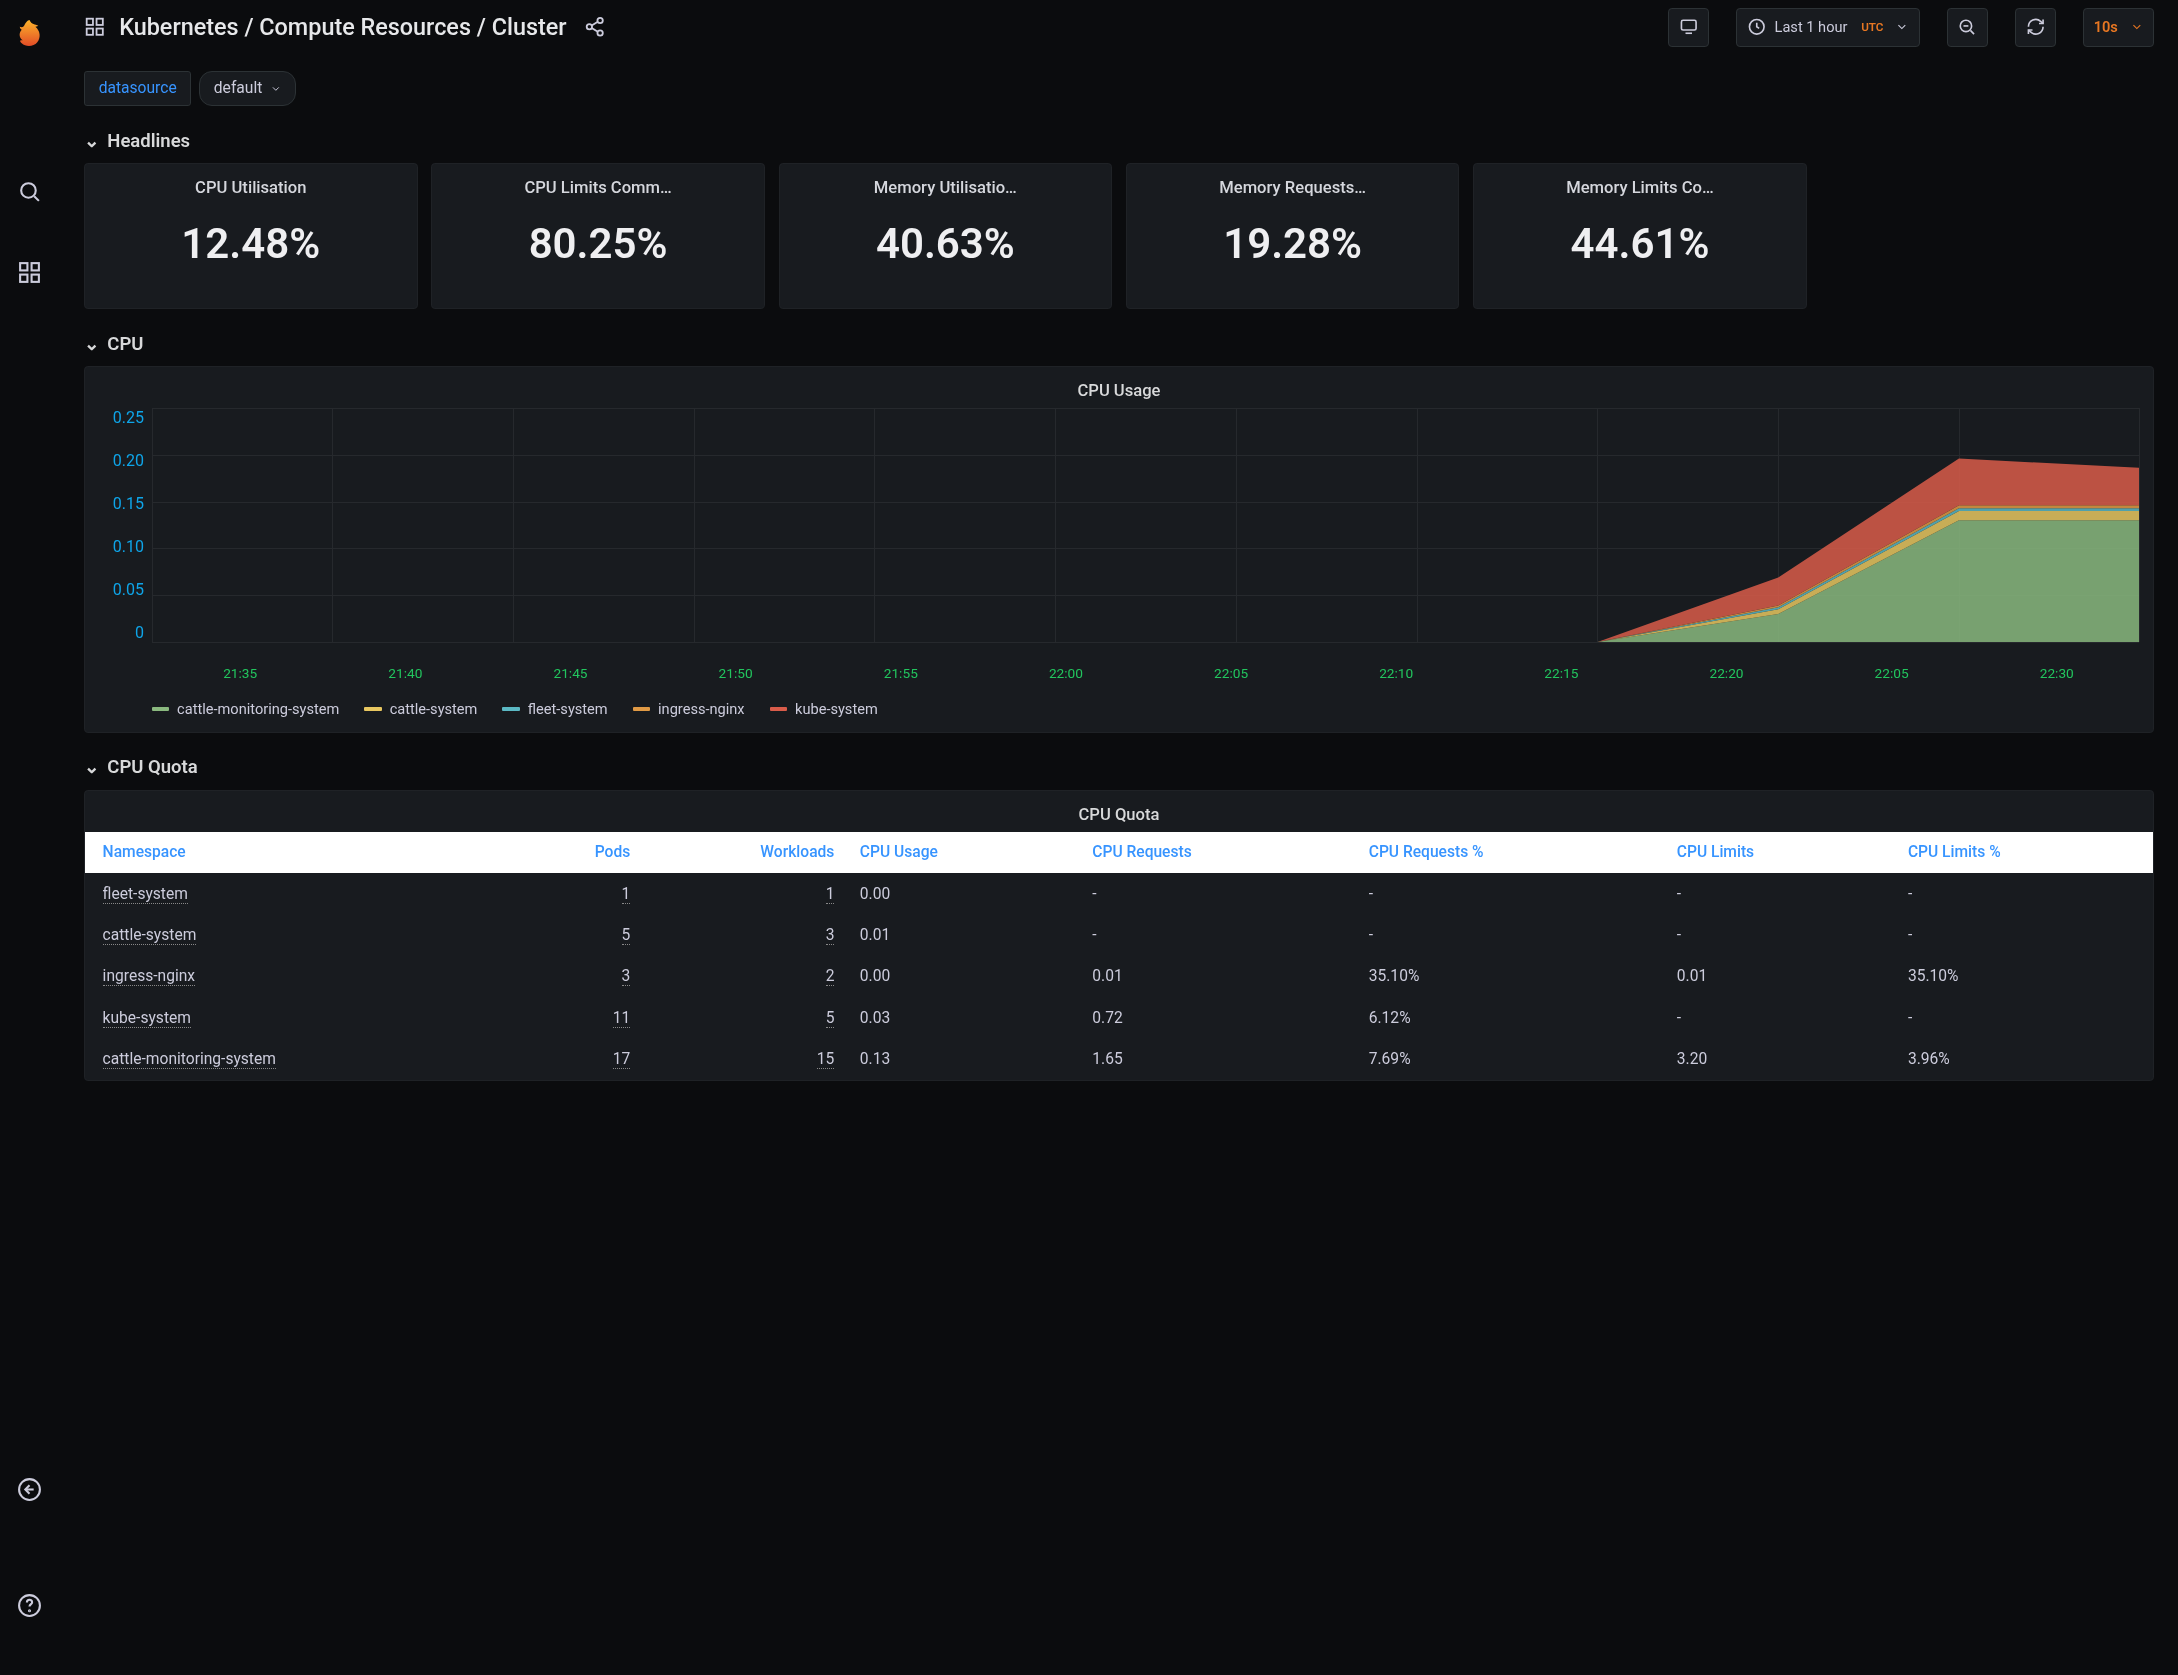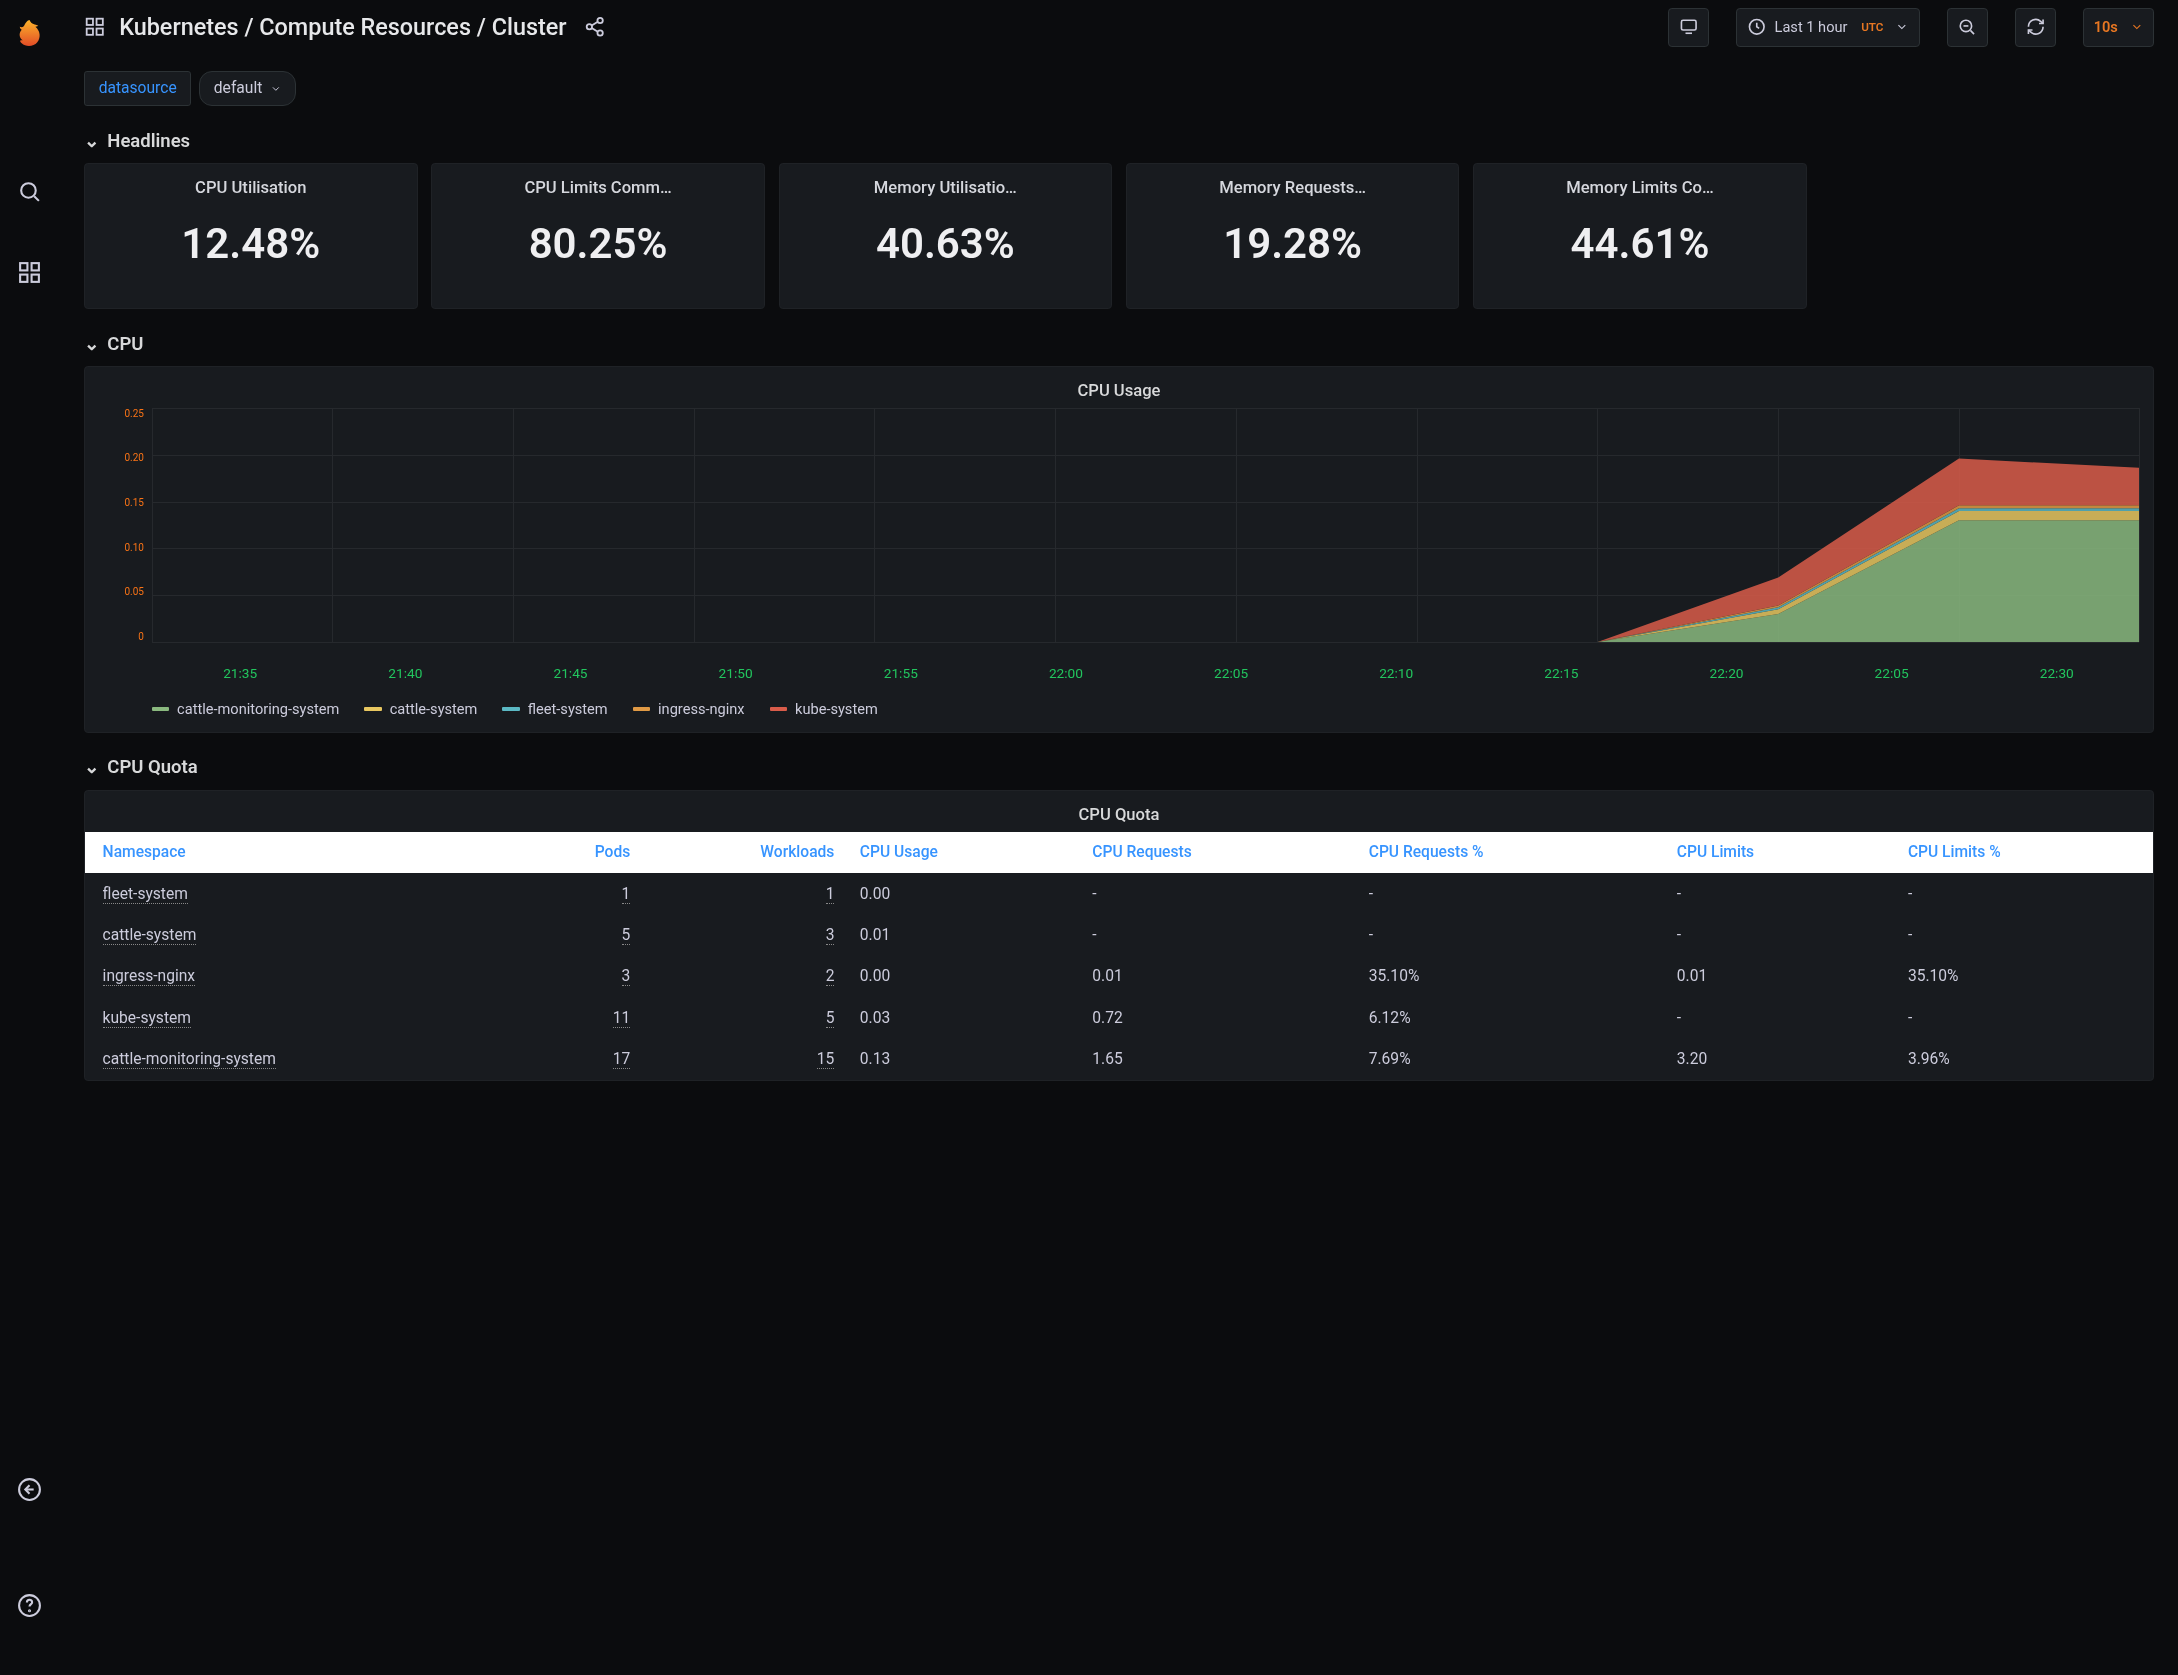--- a/index.html
+++ b/index.html
@@ -48,21 +48,21 @@
 .row-header { display:flex; align-items:center; gap:7.8px; margin: 9.8px 0 11.7px 0; cursor:pointer;}
 .row-header span { font-size:18.5px; font-weight:600; color:#d8d9da;}
 .chev { font-size:13.7px; color:#ccccdc; }
 .panels-grid { display:grid; grid-template-columns: repeat(6, 1fr); gap:13.7px; }
 .stat-panel { background:#181b1f; border:1px solid #1f2226; border-radius:3.9px; height: 146px; display:flex; flex-direction:column; align-items:center; justify-content:center; padding: 7.8px;}
 .stat-title { color:#d5d7dd; font-size:16.6px; font-weight:500; margin-top: -27px; margin-bottom:21.5px; white-space:nowrap; overflow:hidden; text-overflow:ellipsis; width:100%; text-align:center;}
 .stat-value { font-size:42px; font-weight:600; color:#efeff1;}
 .graph-panel { background:#181b1f; border:1px solid #1f2226; border-radius:3.9px; padding: 13.7px; margin-top:3.9px;}
 .panel-title { text-align:center; font-size:16.6px; font-weight:500; color:#d8d9da; margin-bottom: 7.8px;}
 .chart-wrap { display:flex; }
-.yaxis { width:53px; display:flex; flex-direction:column; justify-content:space-between; text-align:right; font-size:10px; color:#f97316; padding-right:7.8px; height: 234px;}
+.yaxis { width:53px; display:flex; flex-direction:column; justify-content:space-between; text-align:right; font-size:16px; color:#0ea5e9; padding-right:7.8px; height: 234px;}
 .plot { flex:1; position:relative; height:234px; }
 .grid-line { position:absolute; left:0; right:0; border-top:1px solid #26292d; }
 .grid-v { position:absolute; top:0; bottom:0; border-left:1px solid #26292d; }
 .area-svg { position:absolute; inset:0; width:100%; height:100%; }
 .xaxis { display:flex; margin-left:59px; margin-top:23px; font-size:13.7px; color:#22c55e;justify-content:center;}
 .xaxis div { flex:1; text-align:center;}
 .legend { display:flex; gap:25px; margin-left:53px; margin-top:19.5px; font-size:14.6px; color:#ccccdc; flex-wrap:wrap;}
 .leg-item { display:flex; align-items:center; gap:7.8px;}
 .swatch { width:17.6px; height:3.9px; border-radius:1px;}
 .table-panel { background:#181b1f; border:1px solid #1f2226; border-radius:3.9px; padding:0; margin-top:3.9px;}

